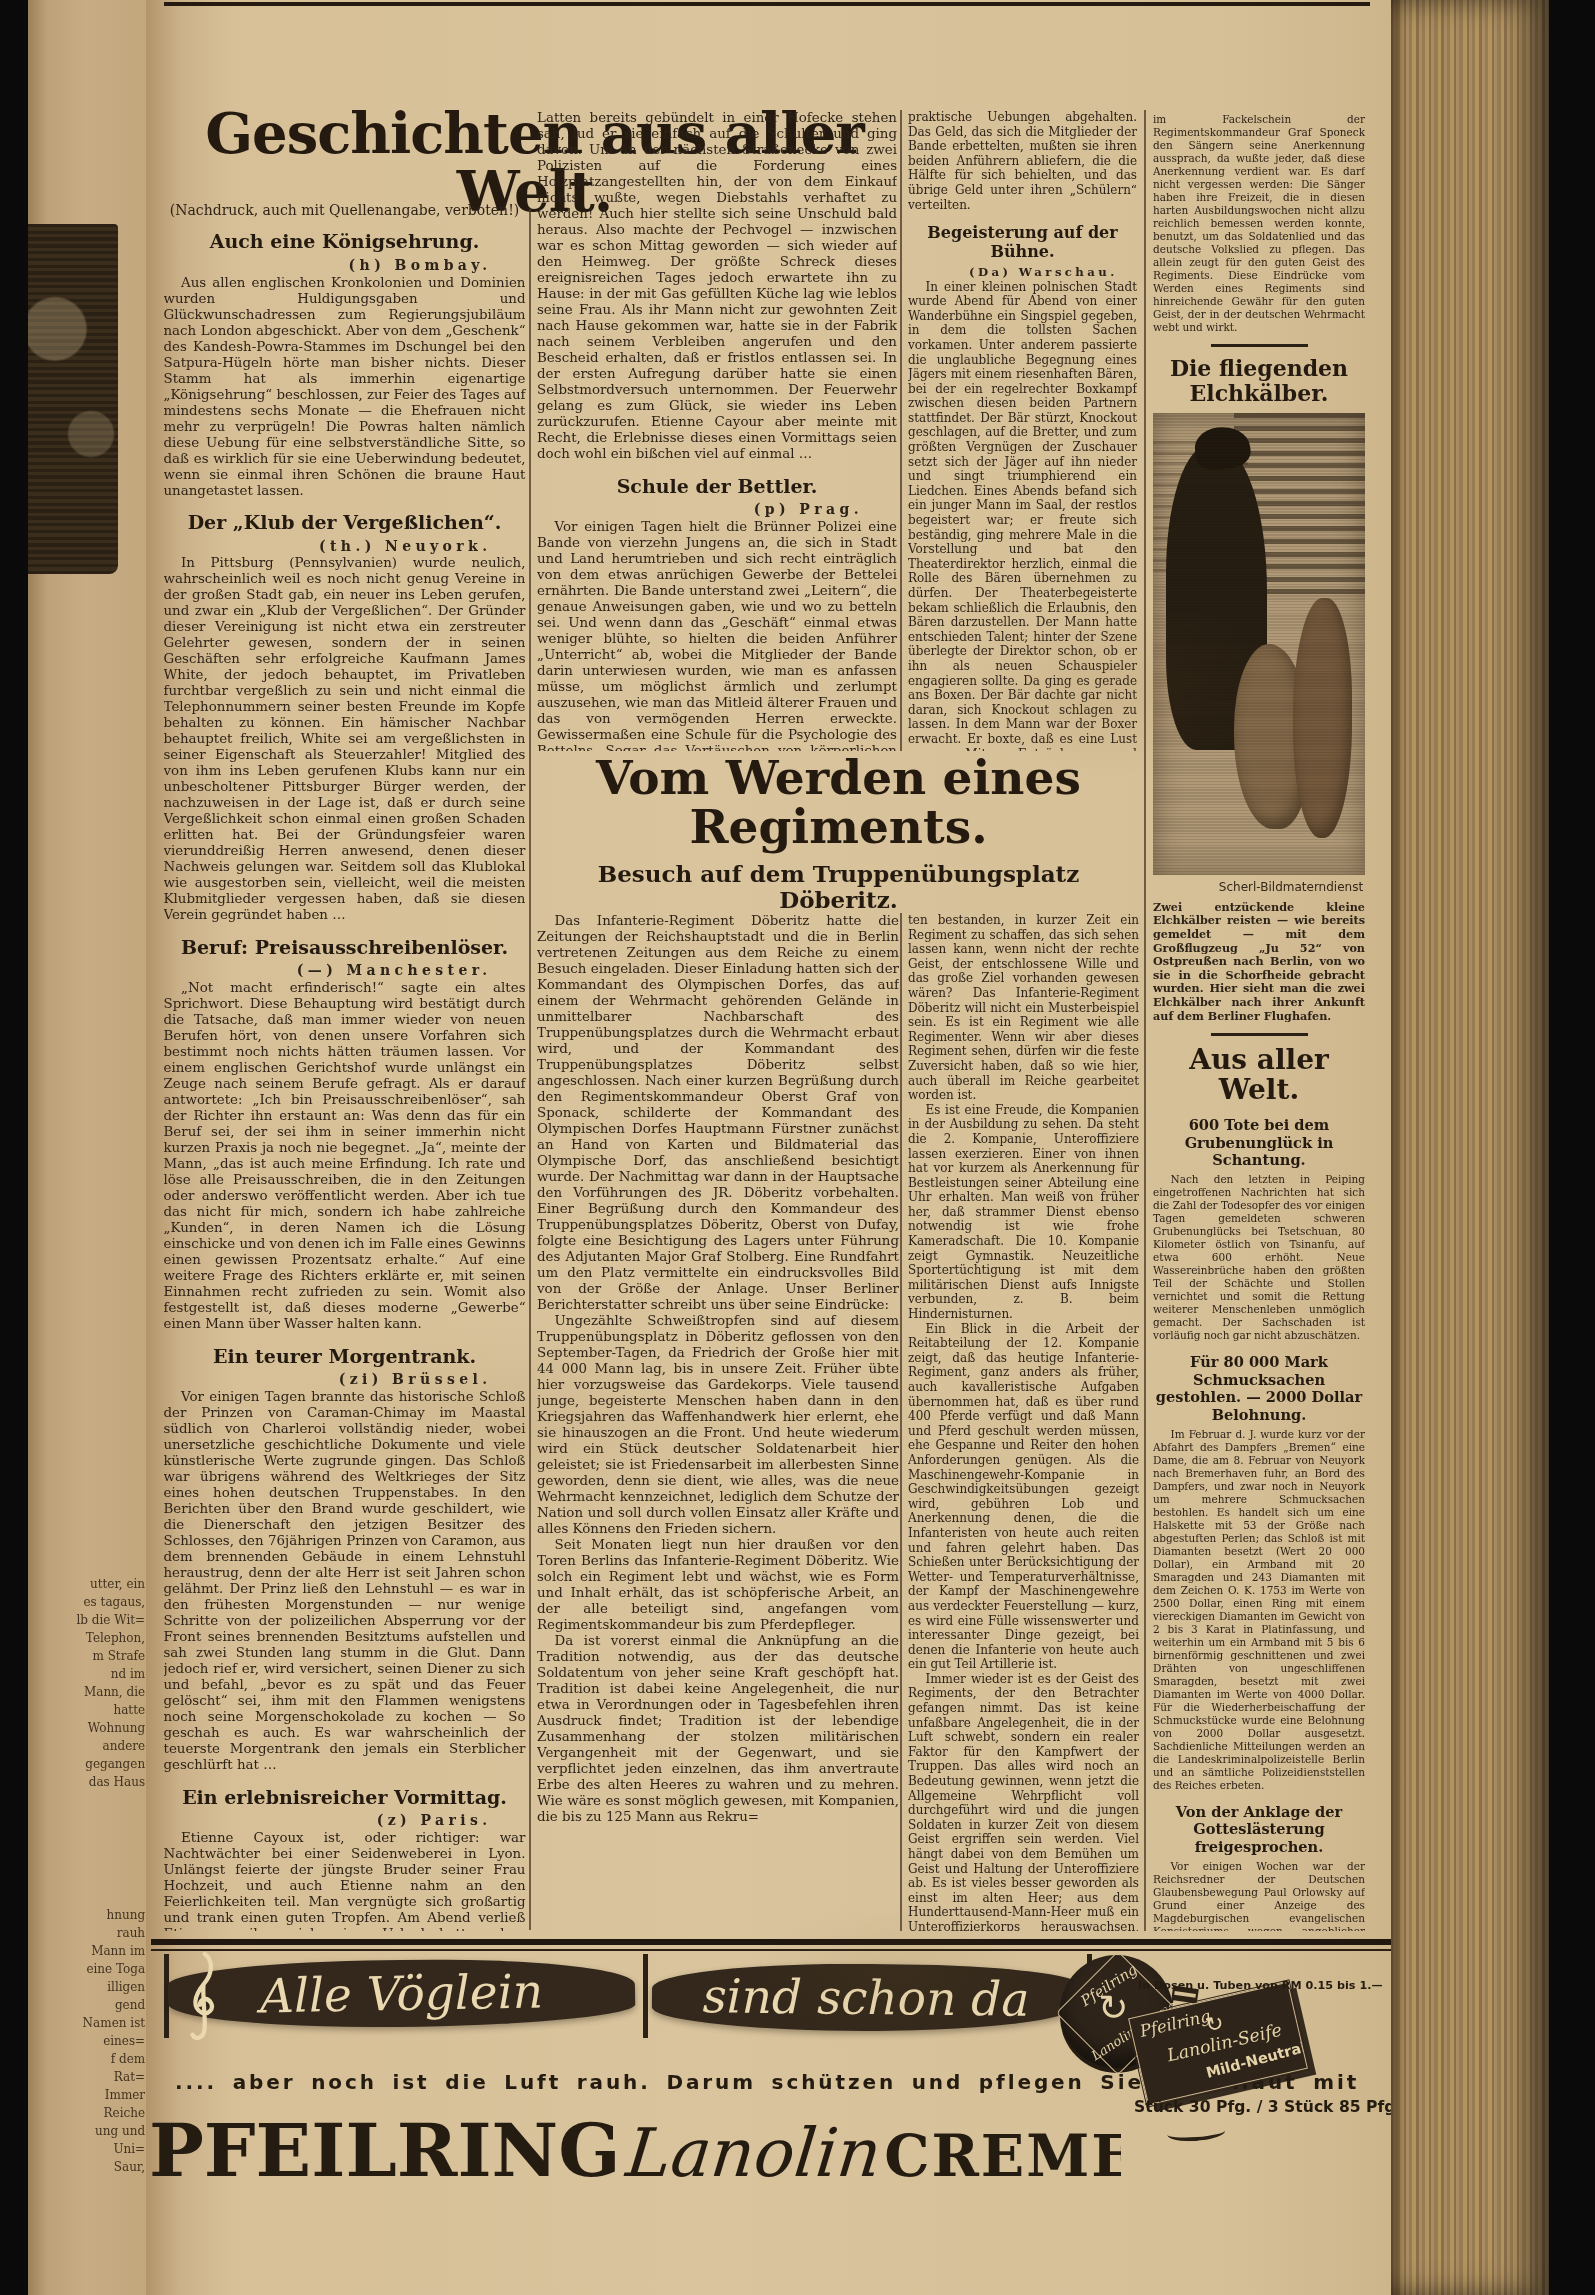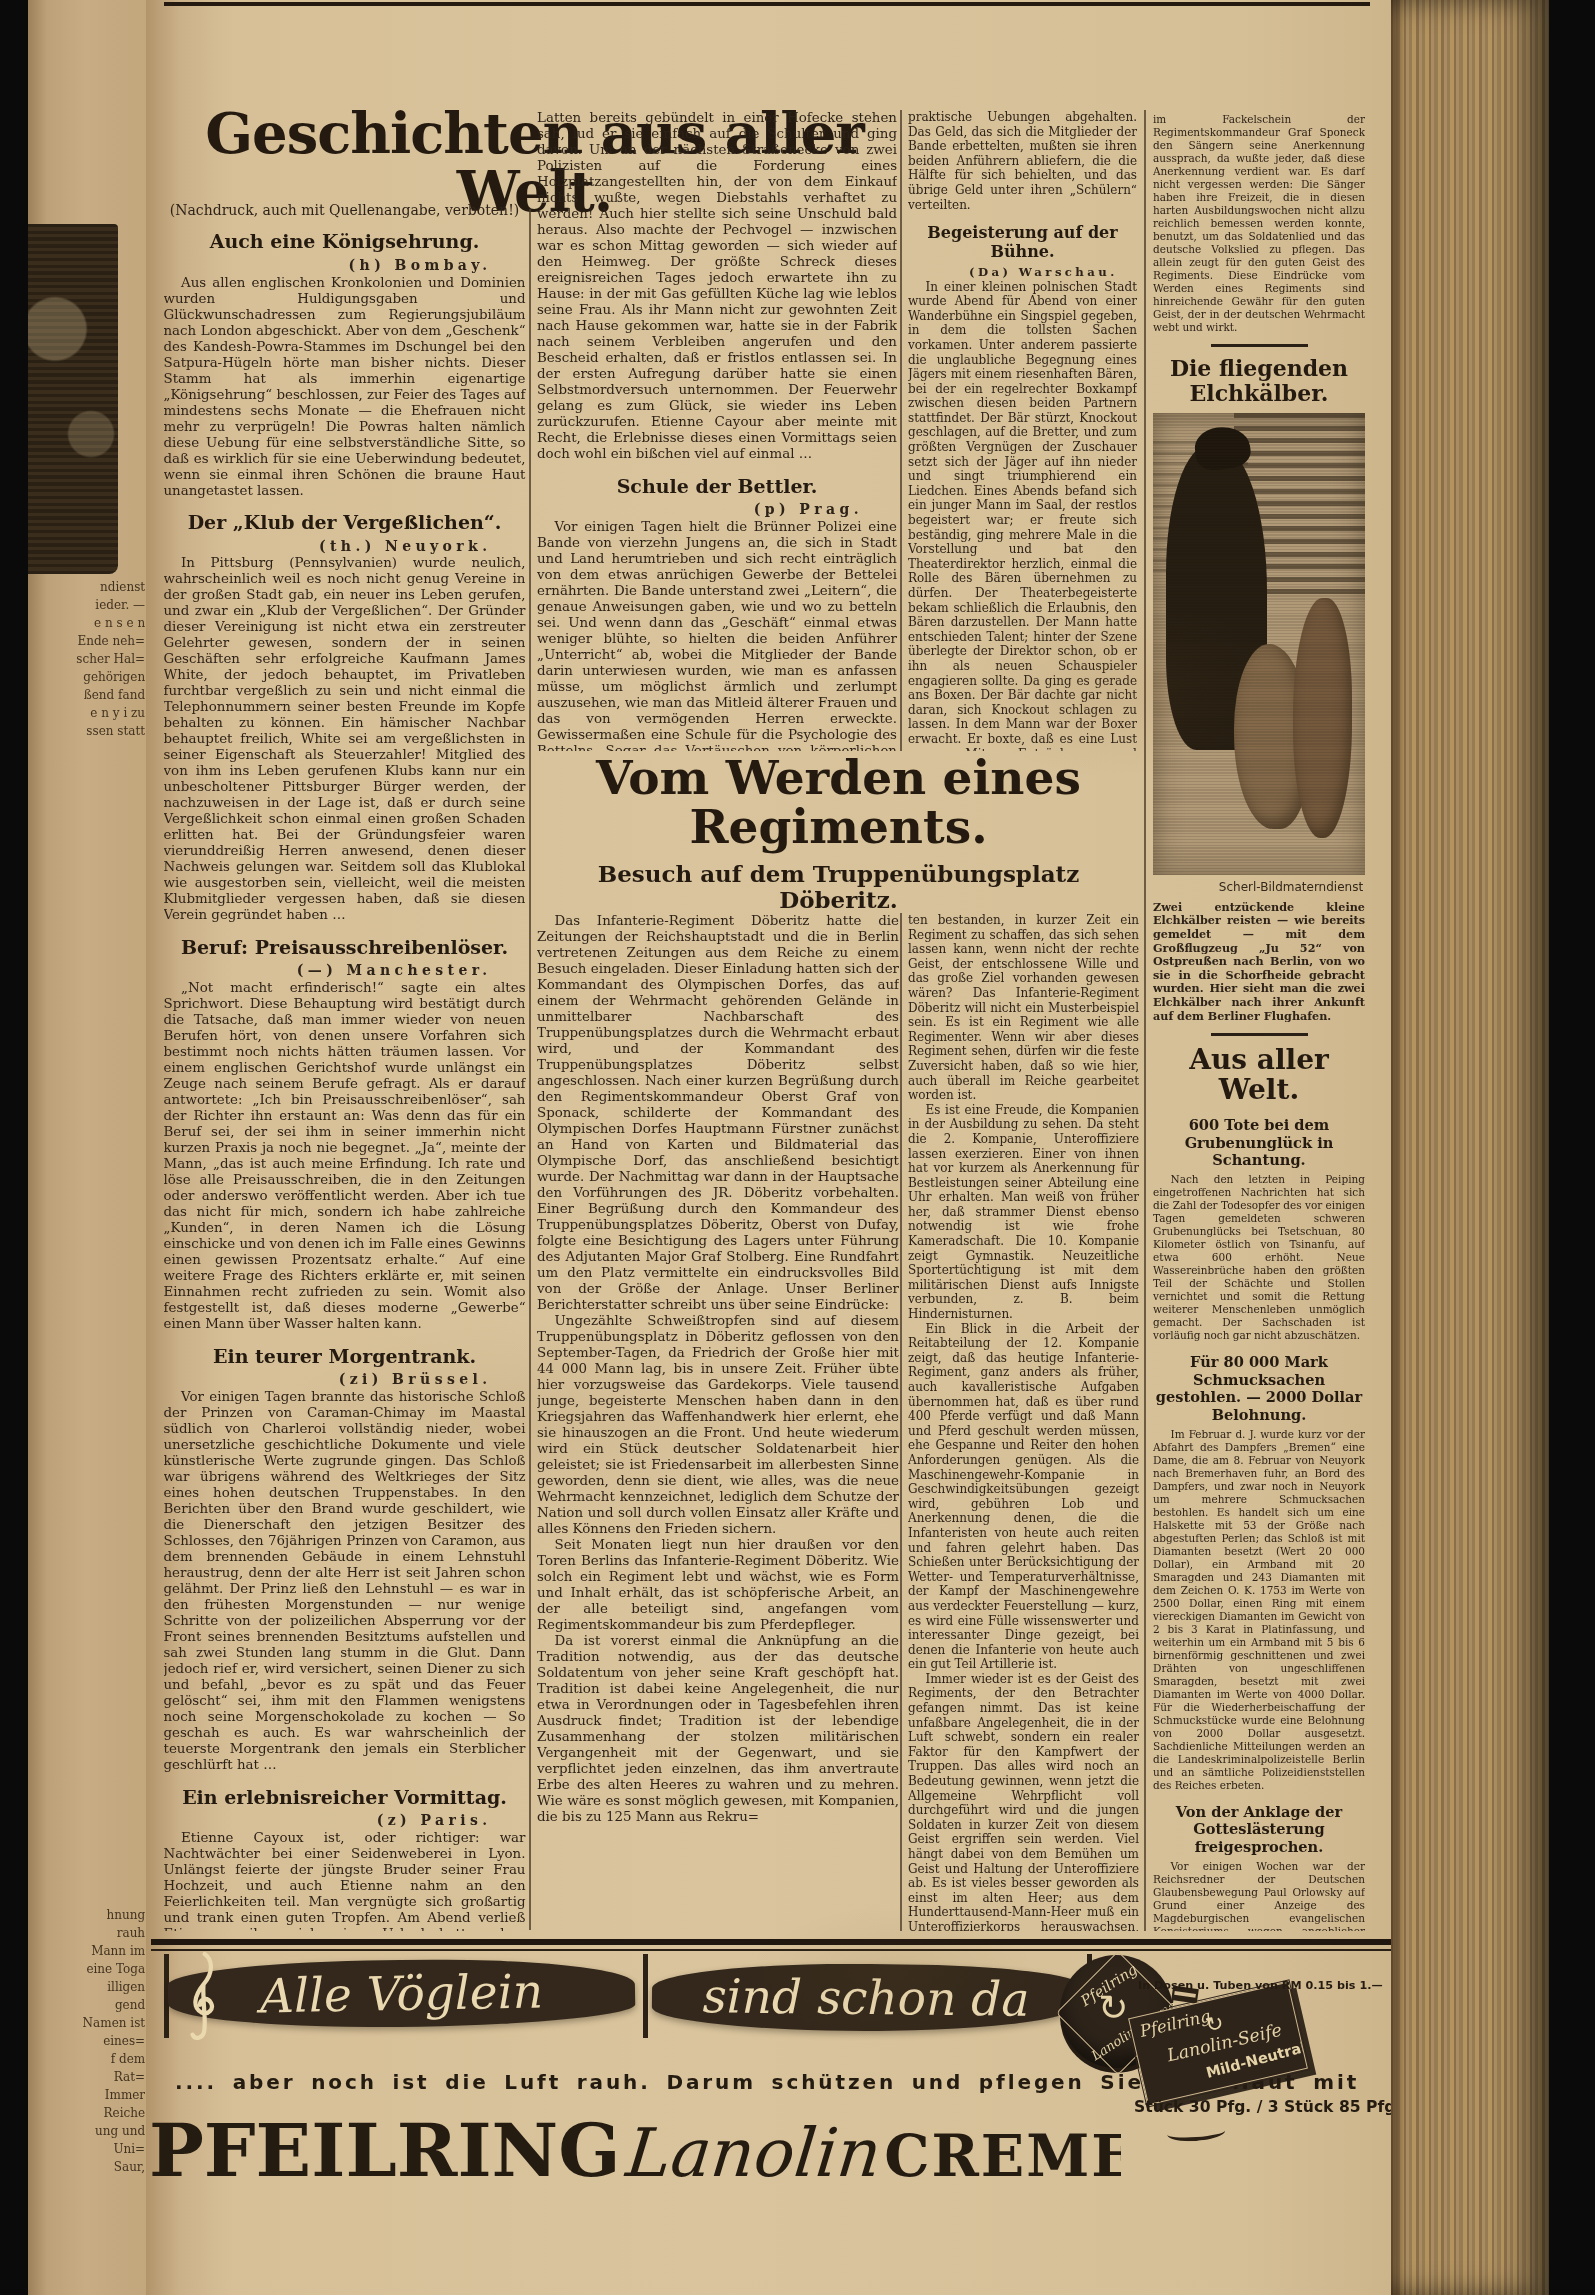--- a/index.html
+++ b/index.html
@@ -136,30 +136,33 @@
         repeating-linear-gradient(90deg,#8b6f49 0 2.4px,#a98c61 2.4px 5.3px,#977b52 5.3px 8.8px,#b3945f 8.8px 12.6px);
       box-shadow:inset -19.4px 0 29px rgba(0,0,0,.55);}
 </style>
 </head>
 <body>
 
 <div class="scene">
 
   <div class="prev-strip">
     <div class="prev-photo"></div>
-    <div class="frag-group fg-a">
-      <div class="frag">ndienst</div>
-      <div class="frag">ieder. —</div>
-      <div class="frag">e n s e n</div>
-      <div class="frag">Ende neh=</div>
-      <div class="frag">scher Hal=</div>
-      <div class="frag">gehörigen</div>
-      <div class="frag">ßend fand</div>
-      <div class="frag">e n y i  zu</div>
-      <div class="frag">ssen statt</div>
+    <div class="frag-group fg-b">
+      <div class="frag">utter, ein</div>
+      <div class="frag">es tagaus,</div>
+      <div class="frag">lb die Wit=</div>
+      <div class="frag">Telephon,</div>
+      <div class="frag">m Strafe</div>
+      <div class="frag">nd im</div>
+      <div class="frag">Mann, die</div>
+      <div class="frag">hatte</div>
+      <div class="frag">Wohnung</div>
+      <div class="frag">andere</div>
+      <div class="frag">gegangen</div>
+      <div class="frag">das Haus</div>
     </div>
     <div class="frag-group fg-c">
       <div class="frag">hnung</div>
       <div class="frag">rauh</div>
       <div class="frag">Mann im</div>
       <div class="frag">eine Toga</div>
       <div class="frag">illigen</div>
       <div class="frag">gend</div>
       <div class="frag">Namen ist</div>
       <div class="frag">eines=</div>

